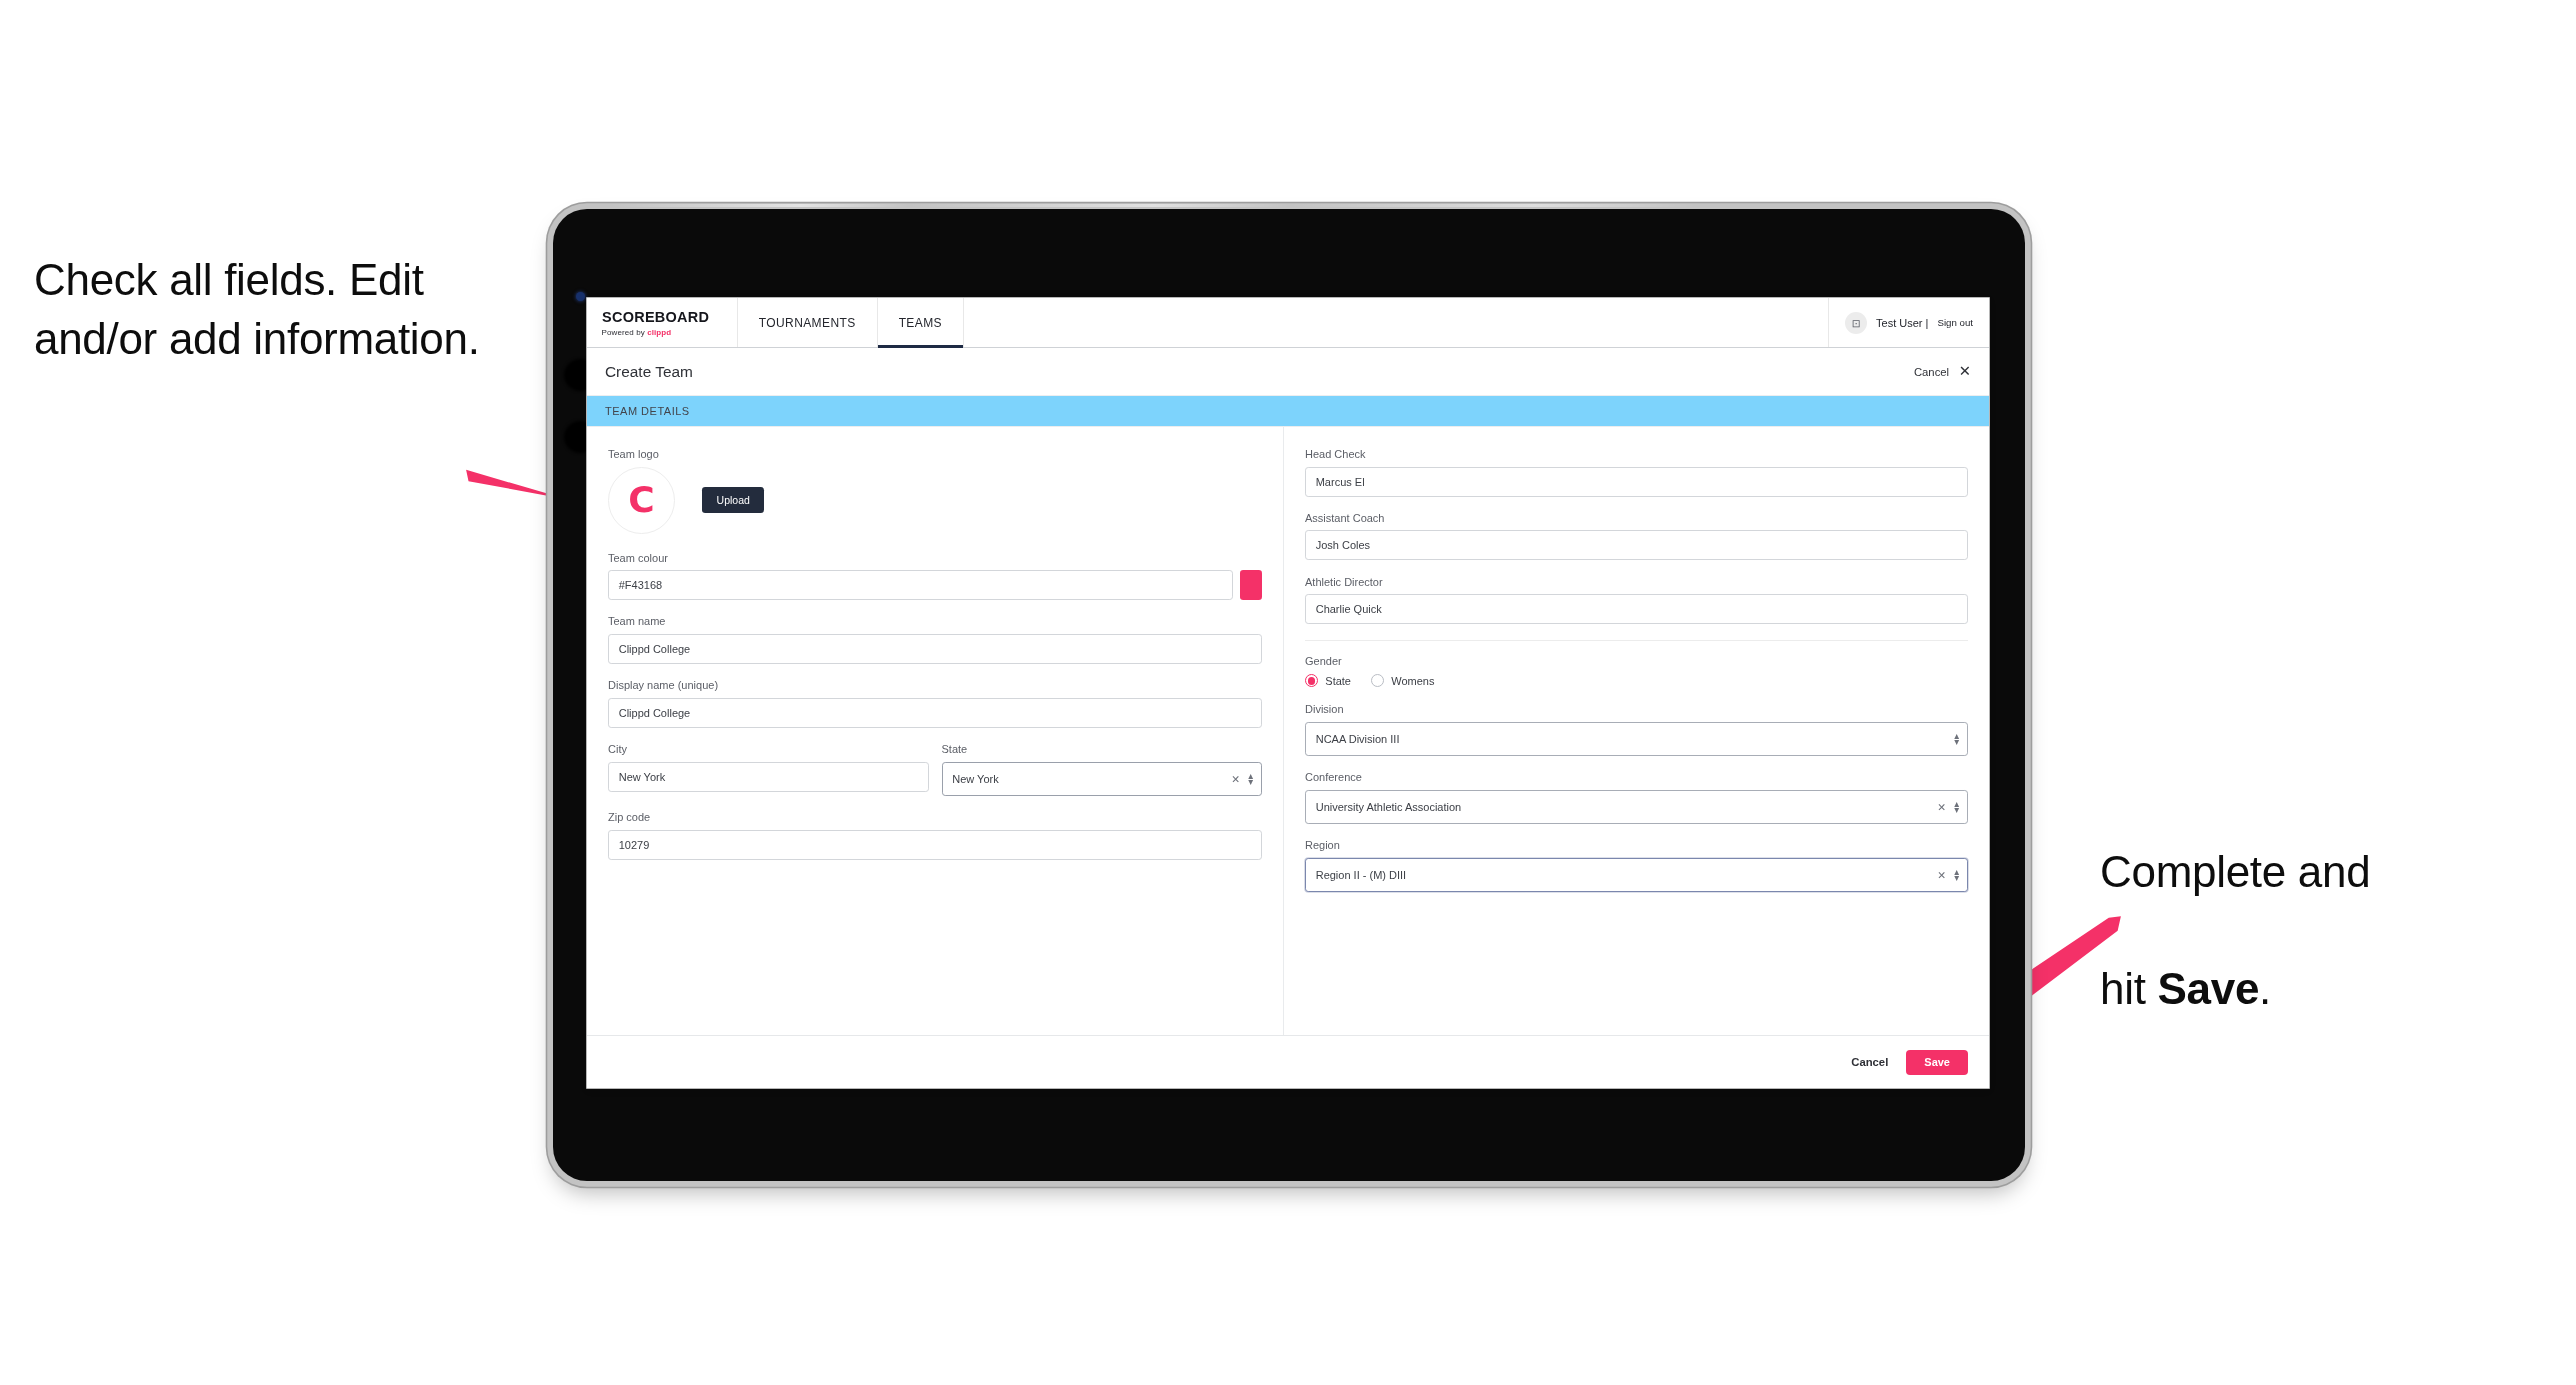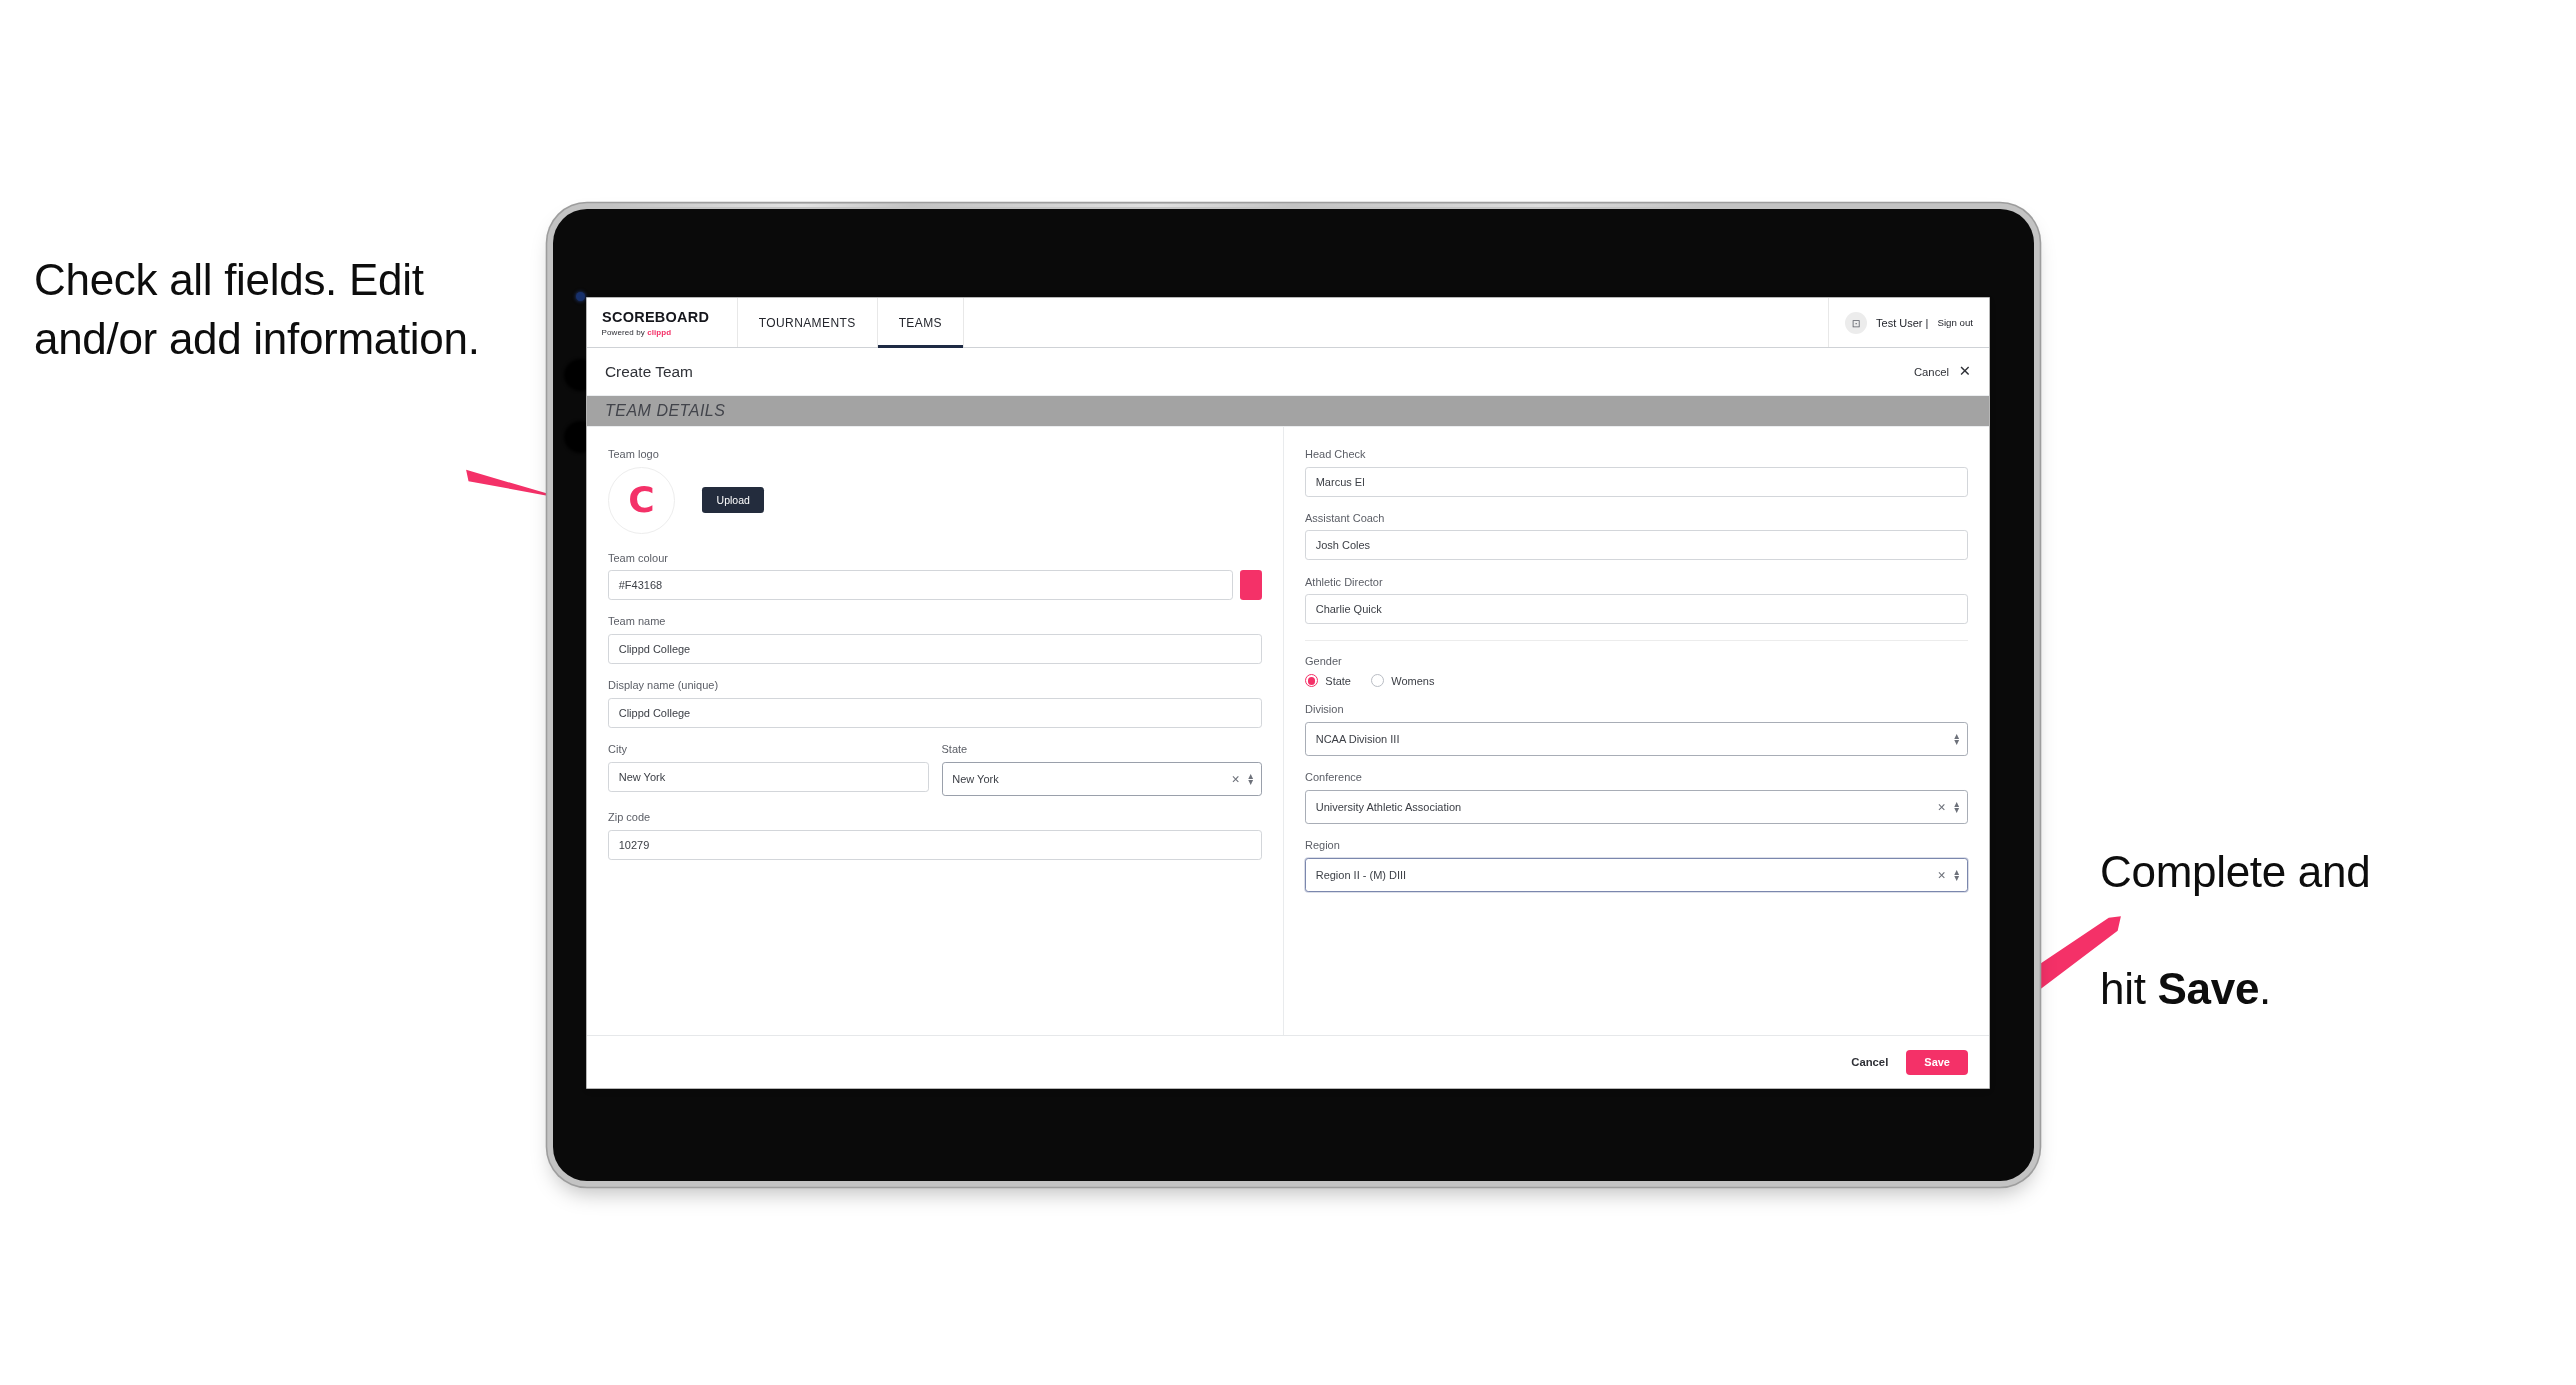--- a/index.html
+++ b/index.html
@@ -33,21 +33,20 @@
   #tablet{
     position:absolute;
     left:553px;top:209px;
     width:1472px;height:972px;
     background:#0a0a0a;
     border-radius:34px;
     box-shadow:
       0 0 0 5.7px #c3c3c3,
       0 0 0 7.3px #9d9d9d,
       0 11.3px 21px rgba(0,0,0,.26);
-    padding-left: 9px;
   }
   #tablet::before{ 
     content:"";position:absolute;left:57px;right:57px;top:-4.9px;height:3.2px;
     background:linear-gradient(90deg,rgba(255,255,255,0) 0%,rgba(255,255,255,.55) 14%,rgba(255,255,255,0) 22%,rgba(255,255,255,.5) 40%,rgba(255,255,255,0) 50%,rgba(255,255,255,.45) 68%,rgba(255,255,255,0) 80%);
     border-radius:2.4px;
   }
   .bezel-dot{position:absolute;border-radius:50%;}
   #camera-dot{left:23px;top:83px;width:9px;height:9px;background:#17306b;box-shadow:0 0 3.2px 0.8px rgba(40,70,150,.6);}
   #sensor-dot-1{left:11.3px;top:150px;width:32px;height:32px;background:#000;filter:blur(1.6px);}
   #sensor-dot-2{left:11.3px;top:212px;width:32px;height:32px;background:#000;filter:blur(1.6px);}
@@ -109,22 +108,22 @@
   }
   #page-title{font-size:15.4px;color:#2f3137;}
   #cancel-top{display:flex;align-items:center;gap:9.7px;cursor:pointer;}
   #cancel-top-label{font-size:11.3px;color:#2f3137;}
   #cancel-x{font-size:14.6px;color:#2f3137;line-height:1;}
 
   
   #section-bar{
     height:30px;flex:0 0 30px;
     display:flex;align-items:center;padding:0 18px;
-    background:#a3a3a3;border-bottom:0.8px solid #ebedef;
-    font-size:16px;letter-spacing:0.5px;color:#42444b;font-style:italic;
+    background:#7dd3fc;border-bottom:0.8px solid #ebedef;
+    font-size:11px;letter-spacing:0.5px;color:#42444b;
   }
 
   
   #form-body{flex:1;display:flex;background:#fff;min-height:0;}
   #col-left{width:697px;padding:21px 21px 0 21px;box-sizing:border-box;border-right:0.8px solid #e9ebed;}
   #col-right{flex:1;padding:21px 21px 0 21px;box-sizing:border-box;}
 
   .field-label{font-size:11px;color:#5b5e66;margin-bottom:6.5px;}
   .txt-input{
     height:30px;box-sizing:border-box;

